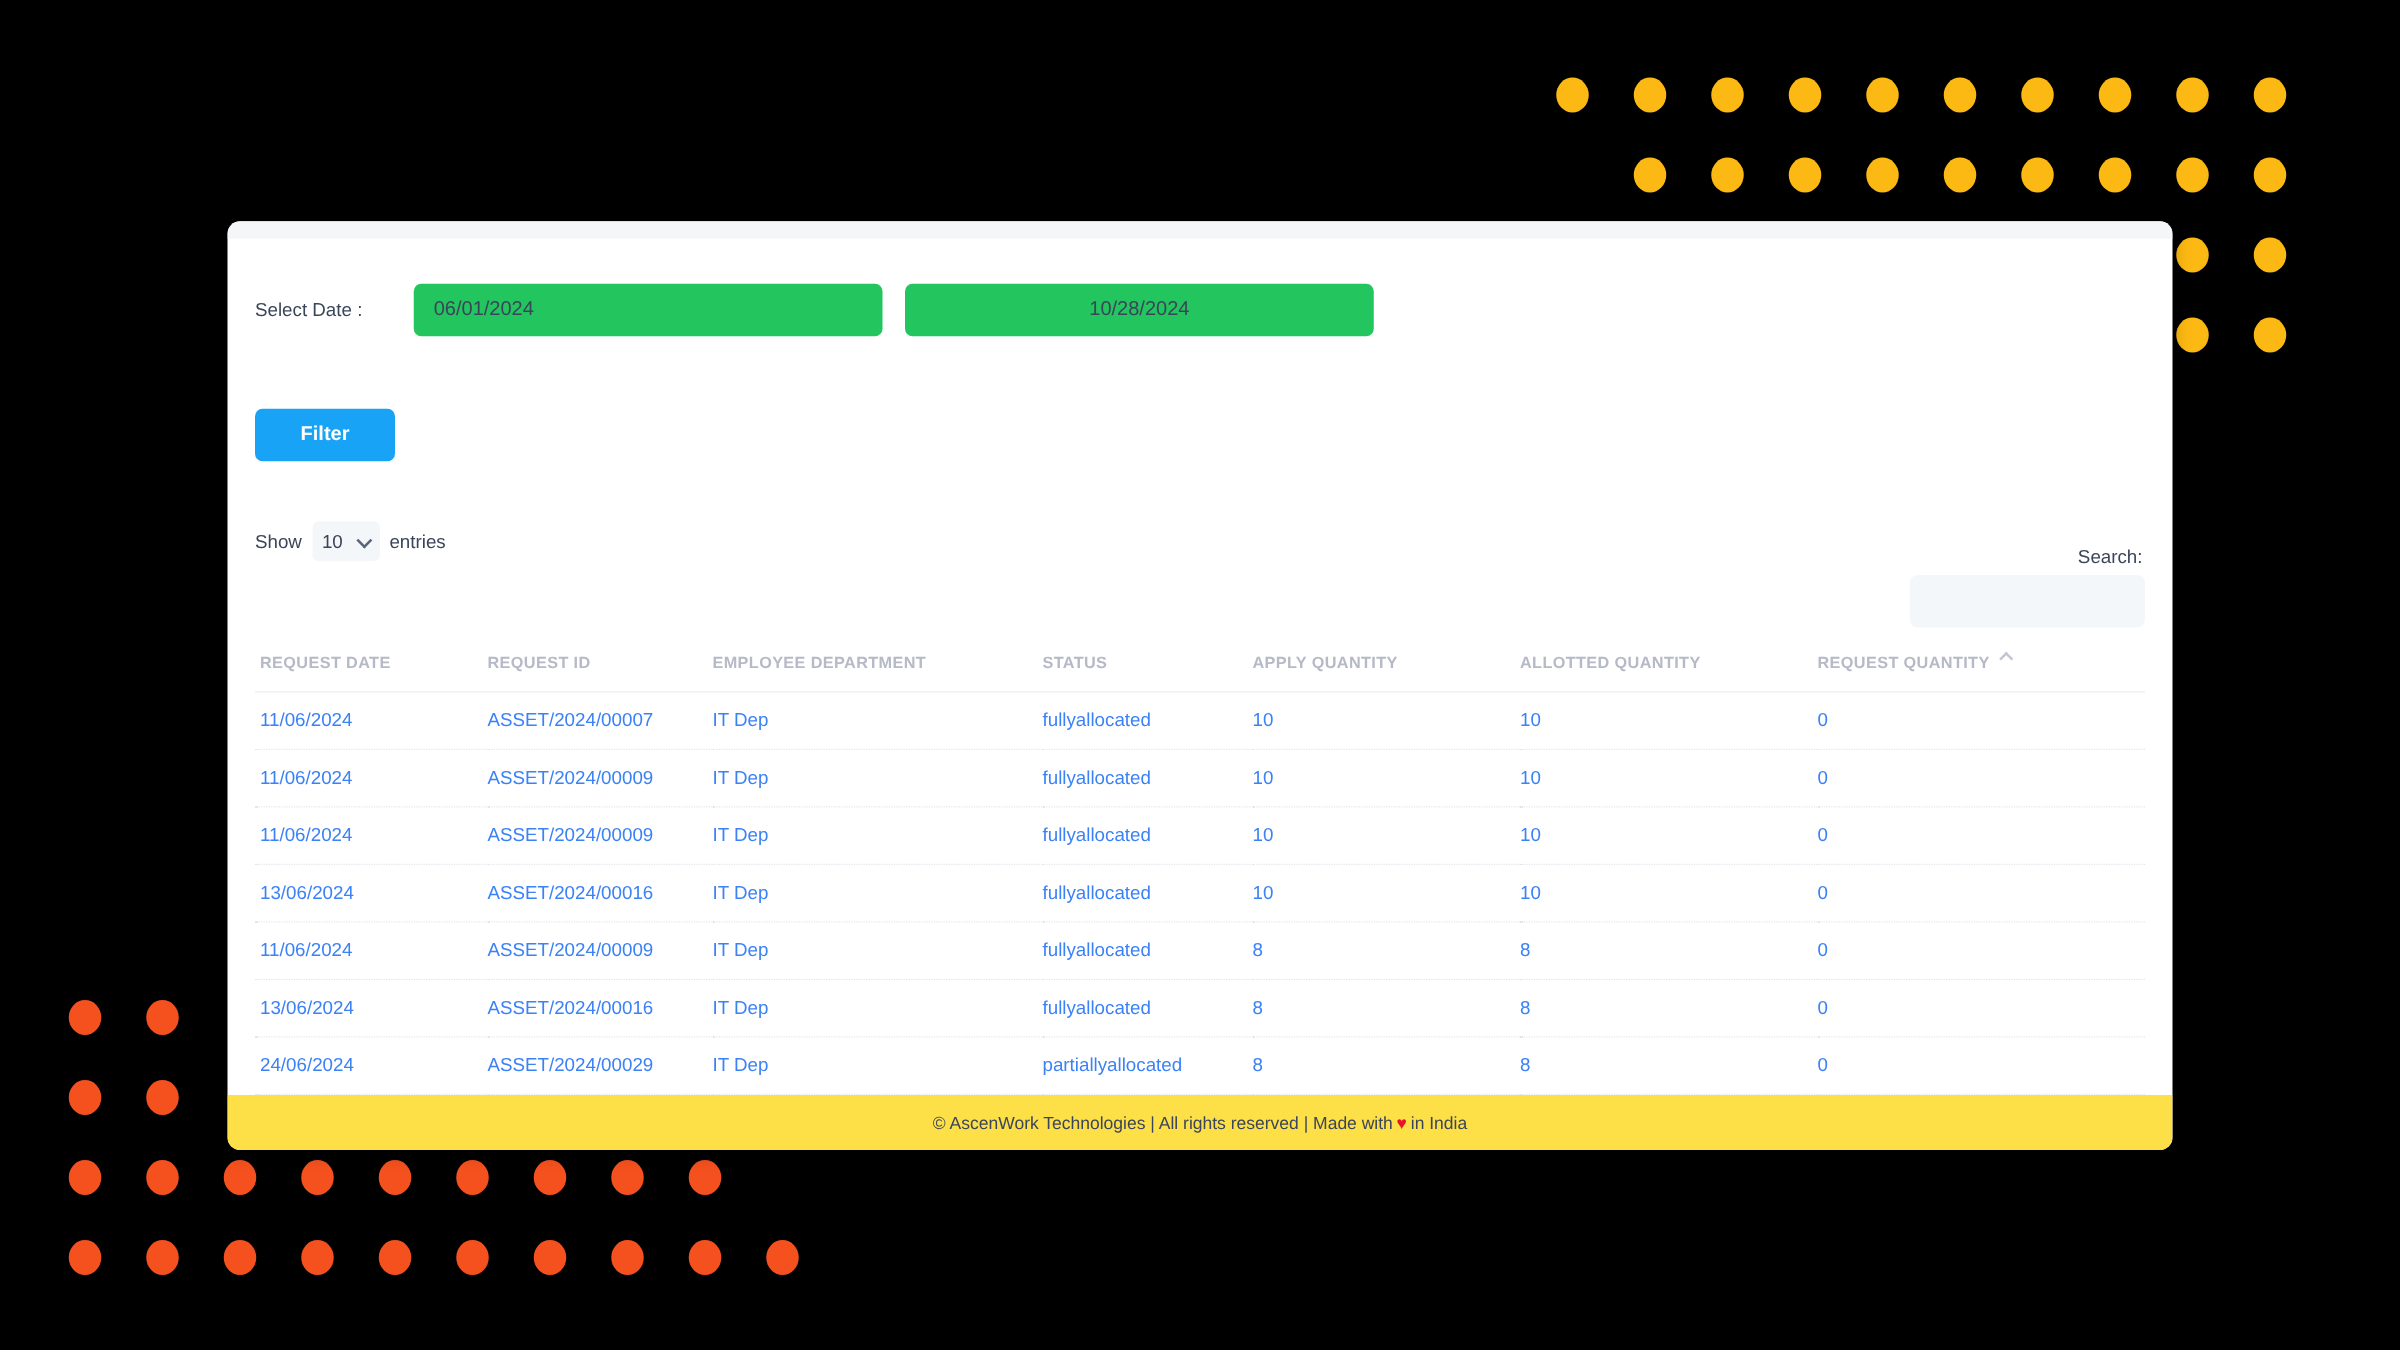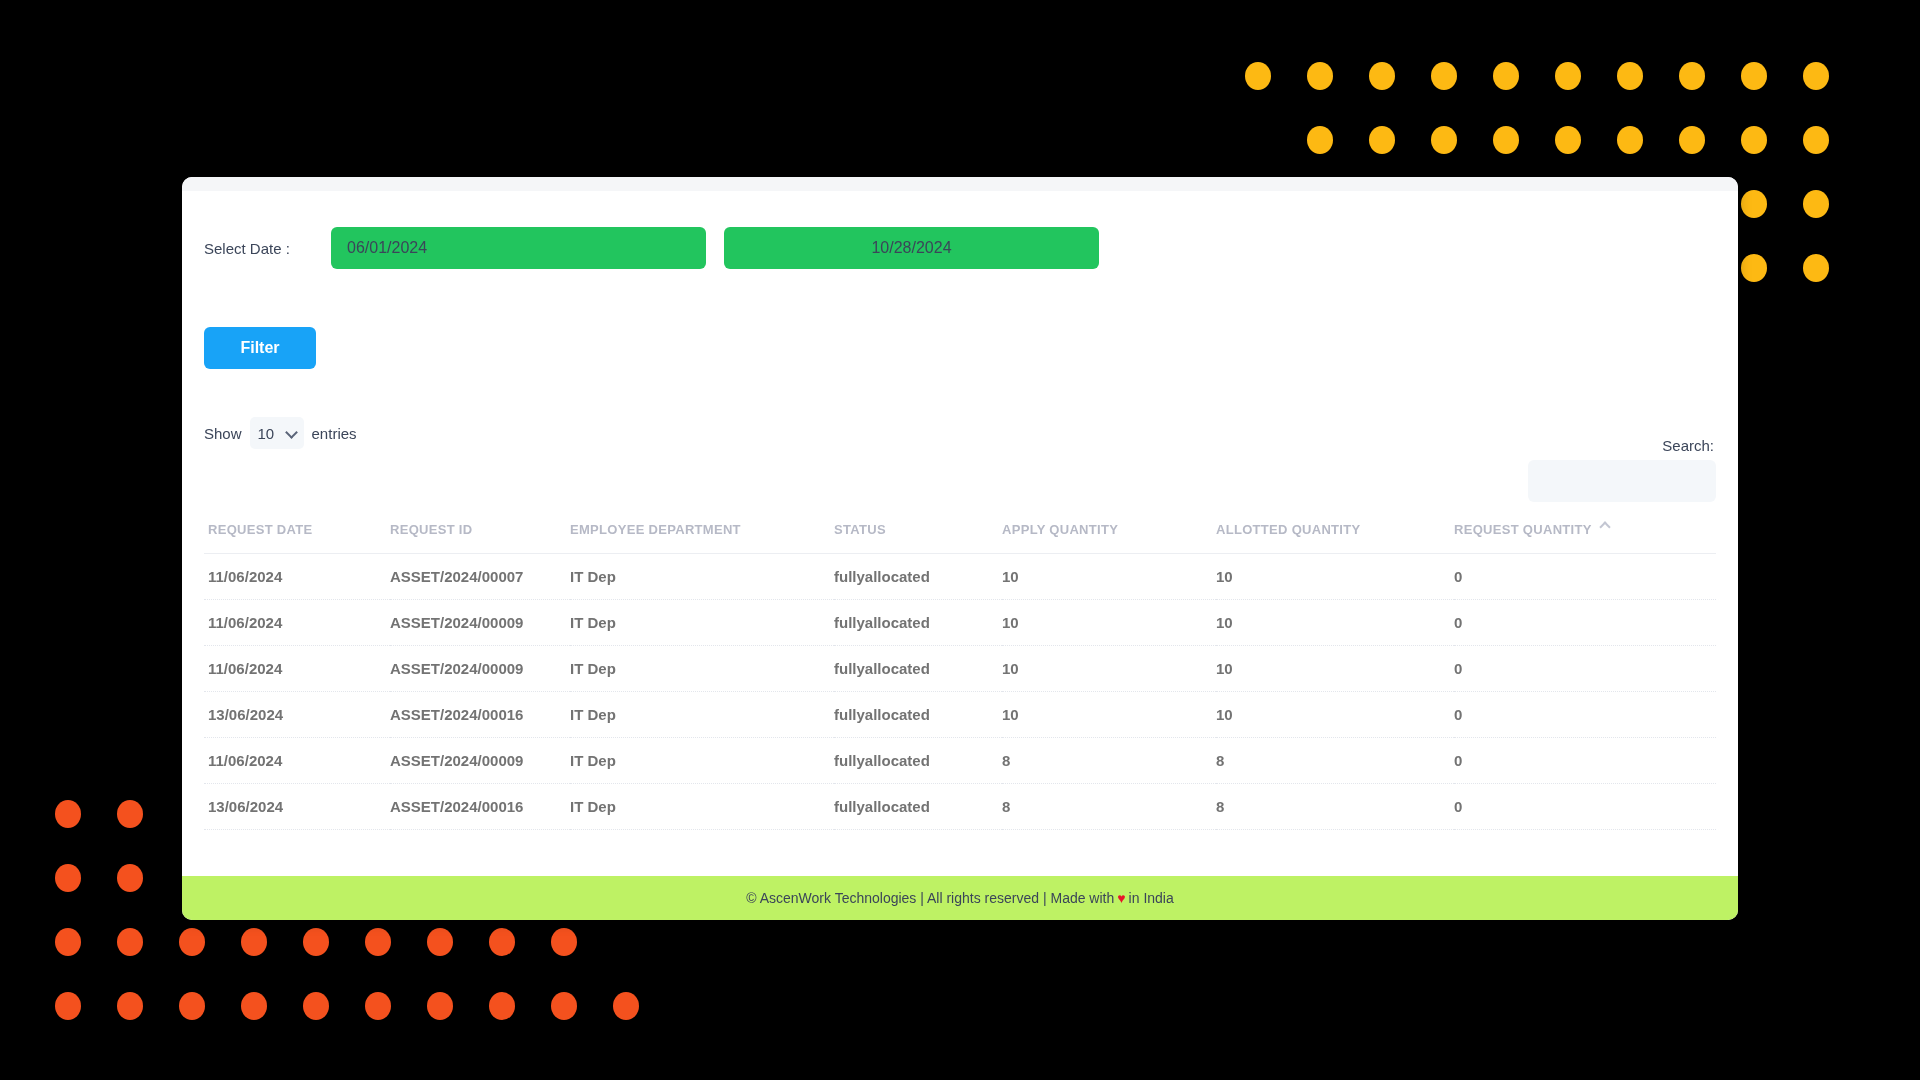--- a/index.html
+++ b/index.html
@@ -185,22 +185,22 @@
     font-size: 13px;
     font-weight: bold;
     letter-spacing: 0.3px;
     color: #b6b9c6;
     padding: 6px 0 16px 0;
     border-bottom: 1px solid #eceef2;
     white-space: nowrap;
   }
   #data-table td {
     font-size: 15px;
-    font-weight: bold;
-    color: #737373;
+    font-weight: normal;
+    color: #3b82f6;
     padding: 14px 0 14px 0;
     border-bottom: 1px dotted #e3e6ec;
     white-space: nowrap;
   }
   #data-table th.c0, #data-table td.c0 { width: 186px; padding-left: 4px; }
   #data-table th.c1, #data-table td.c1 { width: 180px; }
   #data-table th.c2, #data-table td.c2 { width: 264px; }
   #data-table th.c3, #data-table td.c3 { width: 168px; }
   #data-table th.c4, #data-table td.c4 { width: 214px; }
   #data-table th.c5, #data-table td.c5 { width: 238px; }
@@ -222,21 +222,21 @@
     overflow: hidden;
   }
 
   
   #card-footer {
     position: absolute;
     left: 0;
     right: 0;
     bottom: 0;
     height: 44px;
-    background: #bef264;
+    background: #fde047;
     display: flex;
     align-items: center;
     justify-content: center;
     font-size: 14px;
     color: #3b4559;
   }
   #card-footer .heart { color: #e8142a; margin: 0 3px; }
 </style>
 </head>
 <body>
@@ -420,20 +420,29 @@
               </tr>
               <tr>
                 <td class="c0">13/06/2024</td>
                 <td class="c1">ASSET/2024/00016</td>
                 <td class="c2">IT Dep</td>
                 <td class="c3">fullyallocated</td>
                 <td class="c4">8</td>
                 <td class="c5">8</td>
                 <td class="c6">0</td>
               </tr>
+              <tr>
+                <td class="c0">24/06/2024</td>
+                <td class="c1">ASSET/2024/00029</td>
+                <td class="c2">IT Dep</td>
+                <td class="c3">partiallyallocated</td>
+                <td class="c4">8</td>
+                <td class="c5">8</td>
+                <td class="c6">0</td>
+              </tr>
             </tbody>
         </table>
       </div>
 
     </div>
 
     <div id="card-footer">
       <span>© AscenWork Technologies | All rights reserved | Made with </span>
       <span class="heart">♥</span>
       <span> in India</span>

